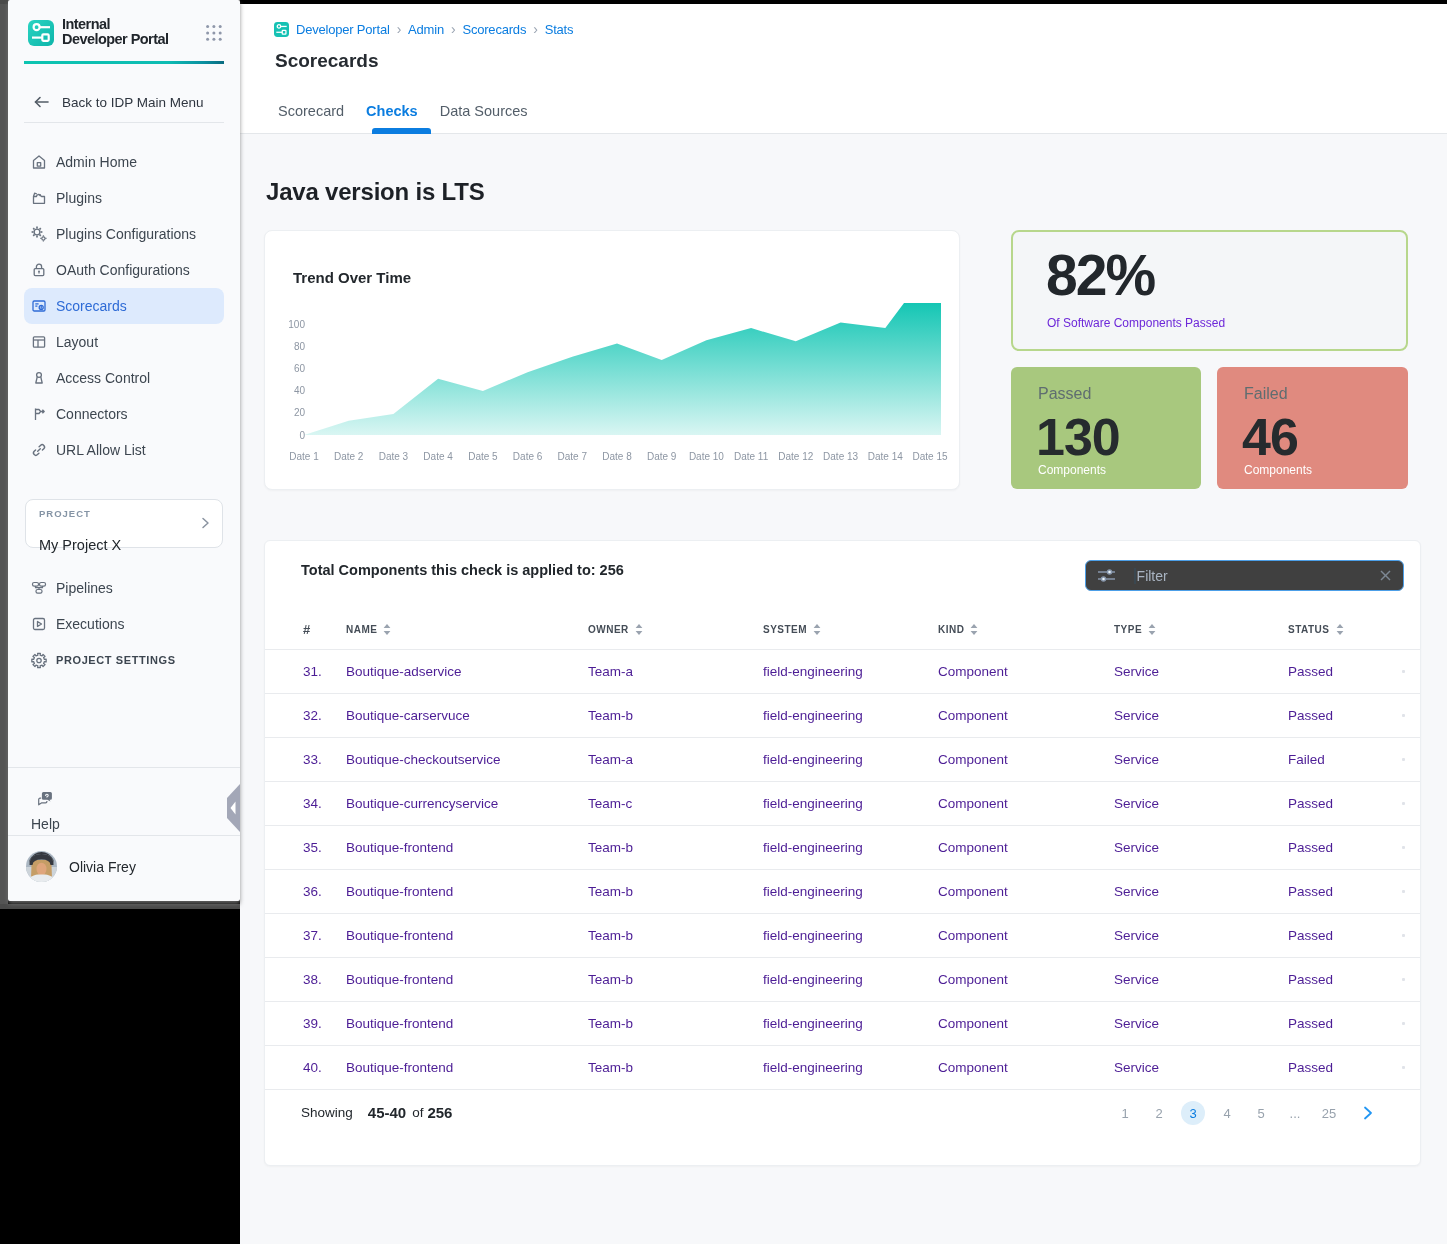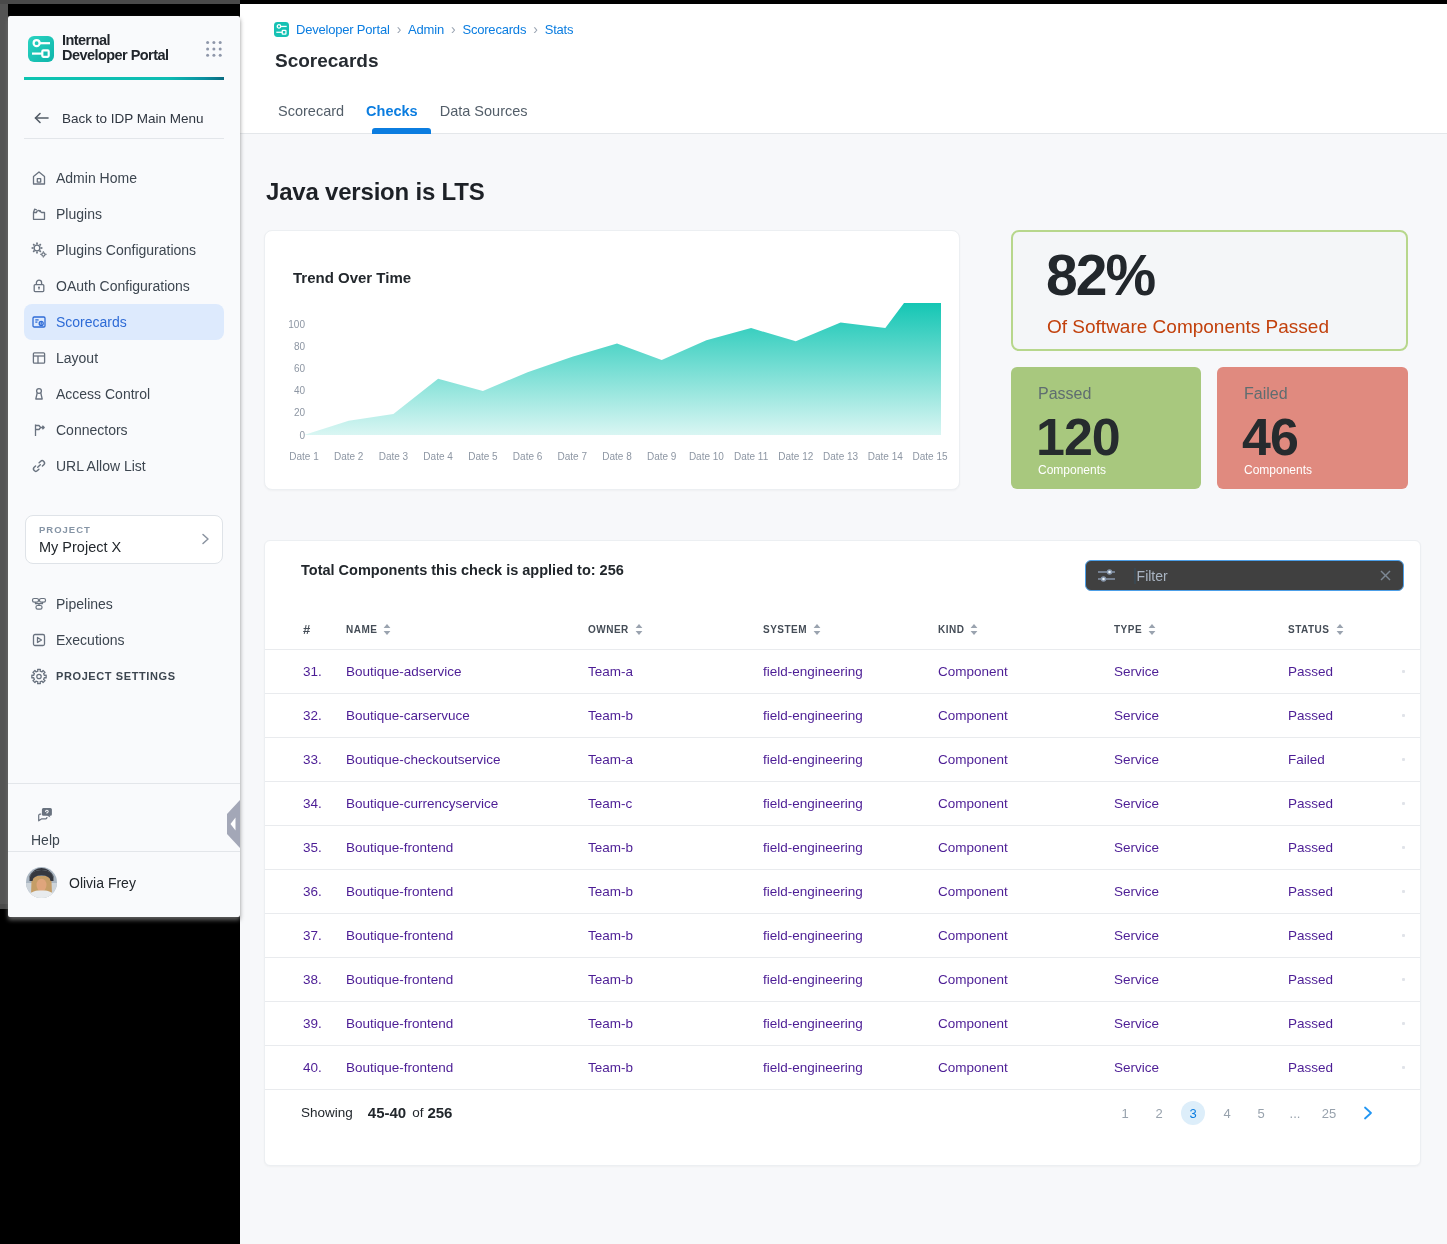--- a/index.html
+++ b/index.html
@@ -1,19 +1,19 @@
 <!DOCTYPE html>
 <html><head>
 <meta charset="utf-8">
 <style>
 * { margin:0; padding:0; box-sizing:border-box; }
 html,body { width:1447px; height:1244px; background:#000; font-family:"Liberation Sans", sans-serif; overflow:hidden; }
 .abs { position:absolute; }
 #sidebar {
-  position:absolute; left:8px; top:16px; width:232px; height:901px;
+  position:absolute; left:8px; top:0; width:232px; height:901px;
   background:#f9fafc; border-radius:2px;
   box-shadow:0 3px 4px rgba(120,120,120,.8);
 }
 #main {
   position:absolute; left:240px; top:4px; width:1207px; height:1240px;
   background:#f7f8fa;
 }
 #header { position:absolute; left:0; top:0; width:1207px; height:130px; background:#fff; border-bottom:1px solid #e4e7ea; }
 
 .logo { position:absolute; left:20px; top:20px; }
@@ -23,21 +23,21 @@
 .backrow { position:absolute; left:26px; top:92px; width:190px; height:20px; color:#2f3640; font-size:13.5px; display:flex; align-items:center; gap:13px;}
 .sdiv { position:absolute; left:16px; width:200px; height:1px; background:#e3e6ea; }
 .nav { position:absolute; left:16px; top:144px; width:200px; }
 .nav-item { height:36px; display:flex; align-items:center; gap:9px; padding-left:7px; color:#3d4650; font-size:14px; border-radius:8px; }
 .nav-item svg { flex:0 0 16px; }
 .nav-item.active { background:#ddeafd; color:#2e6bd6; }
 .icon { color:#69727f; }
 .active .icon { color:#2e6bd6; }
 .projcard { position:absolute; left:17px; top:499px; width:198px; height:49px; background:#fff; border:1px solid #dfe3e8; border-radius:8px; padding:8px 12px 0 13px; }
 .projcard .lbl { font-size:9.5px; color:#8594a5; letter-spacing:1px; font-weight:600;}
-.projcard .nm { font-size:14.5px; color:#22272c; margin-top:4px;}
+.projcard .nm { font-size:14.5px; color:#22272c; margin-top:18px;}
 .projcard .chev { position:absolute; right:10px; top:16px; color:#8a93a0;}
 .nav2 { position:absolute; left:16px; top:570px; width:200px; }
 .nav2 .nav-item { gap:9px; }
 .psettings { font-size:11px; font-weight:700; letter-spacing:.6px; color:#3d4650;}
 .helprow { position:absolute; left:23px; top:790px; display:flex; align-items:center; gap:9px; color:#3d4650; font-size:14px;flex-direction:column;}
 .collapse { position:absolute; right:0; top:784px; }
 .userrow { position:absolute; left:18px; top:851px; display:flex; align-items:center; gap:12px; color:#22272c; font-size:14px; }
 
 .crumbs { position:absolute; left:34px; top:17px; display:flex; align-items:center; gap:7px; font-size:13px; color:#0b7de0; letter-spacing:-0.2px; }
 .crumbs .sep { color:#9aa4b2; font-size:14px; }
@@ -45,21 +45,21 @@
 .tabs { position:absolute; left:38px; top:99px; display:flex; gap:22px; font-size:14.5px; color:#535e69; }
 .tabs .on { color:#0b7de0; font-weight:700; }
 .tabline { position:absolute; left:132px; top:124px; width:59px; height:6px; background:#0b7de0; border-radius:3px 3px 0 0; }
 
 .h1 { position:absolute; left:26px; top:174px; font-size:24px; font-weight:700; color:#1d2126; letter-spacing:-0.2px;}
 .card { position:absolute; background:#fff; border:1px solid #eceff2; border-radius:8px; box-shadow:0 1px 2px rgba(40,41,61,0.04); }
 #chartcard { left:24px; top:226px; width:696px; height:260px; }
 .charttitle { position:absolute; left:28px; top:38px; font-size:15px; font-weight:700; color:#22272c; }
 #pctcard { left:771px; top:226px; width:397px; height:121px; background:#f4f6f8; border:2px solid #b7d78c; border-radius:8px; }
 .pct { position:absolute; left:33px; top:10px; font-size:57px; font-weight:700; color:#22272c; letter-spacing:-2px;}
-.pctsub { position:absolute; left:34px; top:84px; font-size:19px; color:#c2410c; }
+.pctsub { position:absolute; left:34px; top:84px; font-size:12px; color:#6d28d9; }
 #passcard { left:771px; top:363px; width:190px; height:122px; background:#a8c87e; border-radius:6px; }
 #failcard { left:977px; top:363px; width:191px; height:122px; background:#e08a7f; border-radius:6px; }
 .scard .t { position:absolute; left:27px; top:18px; font-size:16px; color:#5f6d70; }
 .scard .n { position:absolute; left:25px; top:40px; font-size:52px; font-weight:700; color:#262b2e; letter-spacing:-1px;}
 .scard .c { position:absolute; left:27px; top:96px; font-size:12px; color:#fff; }
 #tablecard { left:24px; top:536px; width:1157px; height:626px; border-radius:6px; }
 .tabletitle { position:absolute; left:36px; top:21px; font-size:14.5px; font-weight:700; color:#22272c; }
 .filter { position:absolute; left:820px; top:19px; width:319px; height:31px; background:#404040; border:1.5px solid #4c9fe8; border-radius:6px; display:flex; align-items:center; padding:0 12px; }
 .filter .ph { color:#a9b4c2; font-size:14px; margin-left:19px; }
 .filter .x { margin-left:auto; color:#7d8794; }
@@ -141,21 +141,21 @@
       </g>
     </svg>
   </div>
 
   <div id="pctcard" class="abs">
     <div class="pct">82%</div>
     <div class="pctsub">Of Software Components Passed</div>
   </div>
   <div id="passcard" class="abs scard">
     <div class="t">Passed</div>
-      <div class="n">120</div>
+      <div class="n">130</div>
       <div class="c">Components</div>
   </div>
   <div id="failcard" class="abs scard">
     <div class="t">Failed</div>
       <div class="n">46</div>
       <div class="c">Components</div>
   </div>
 
   <div class="card" id="tablecard">
     <div class="tabletitle">Total Components this check is applied to: 256</div>

